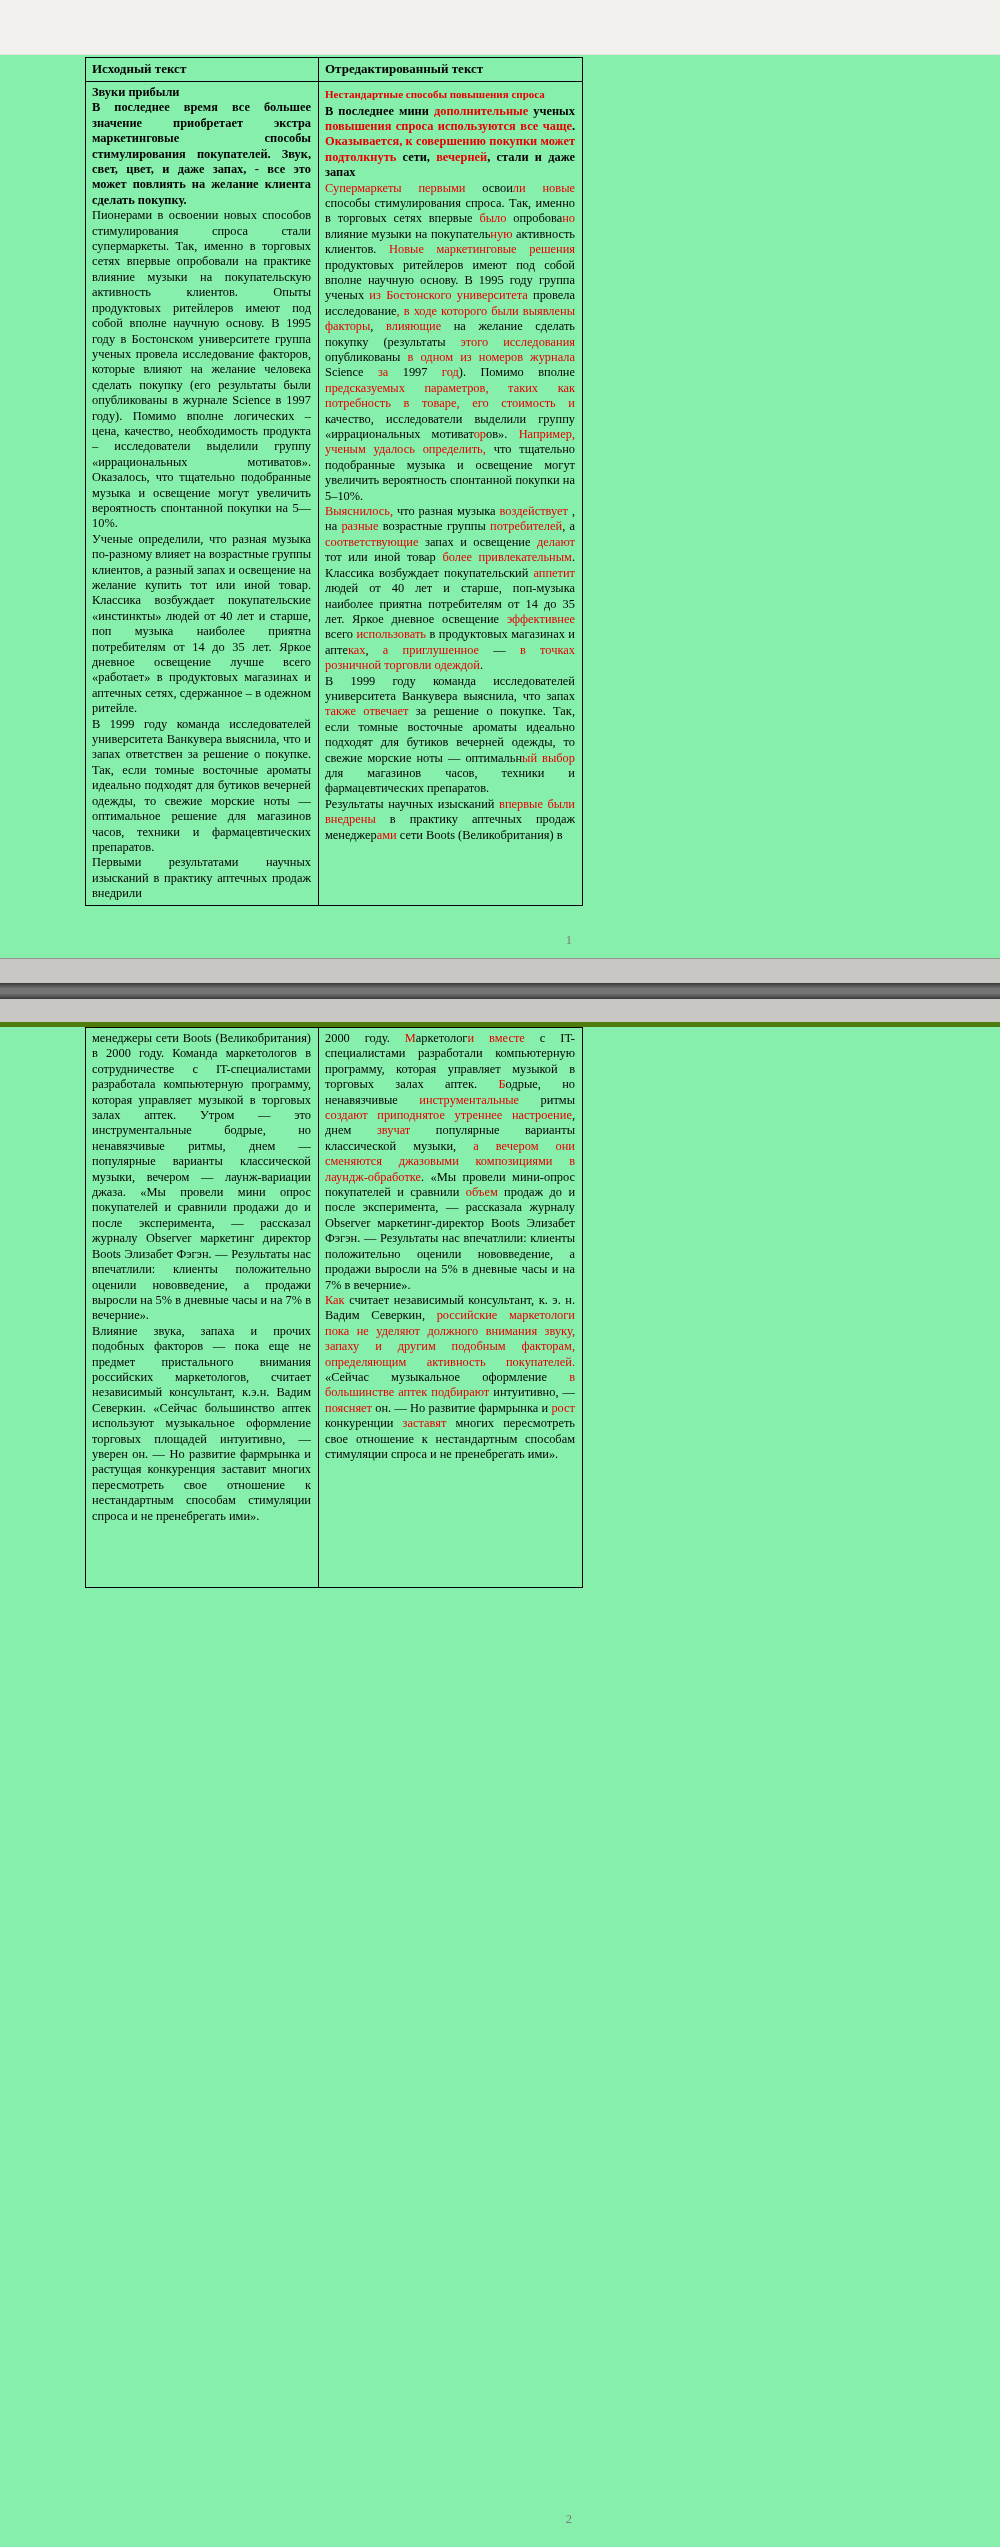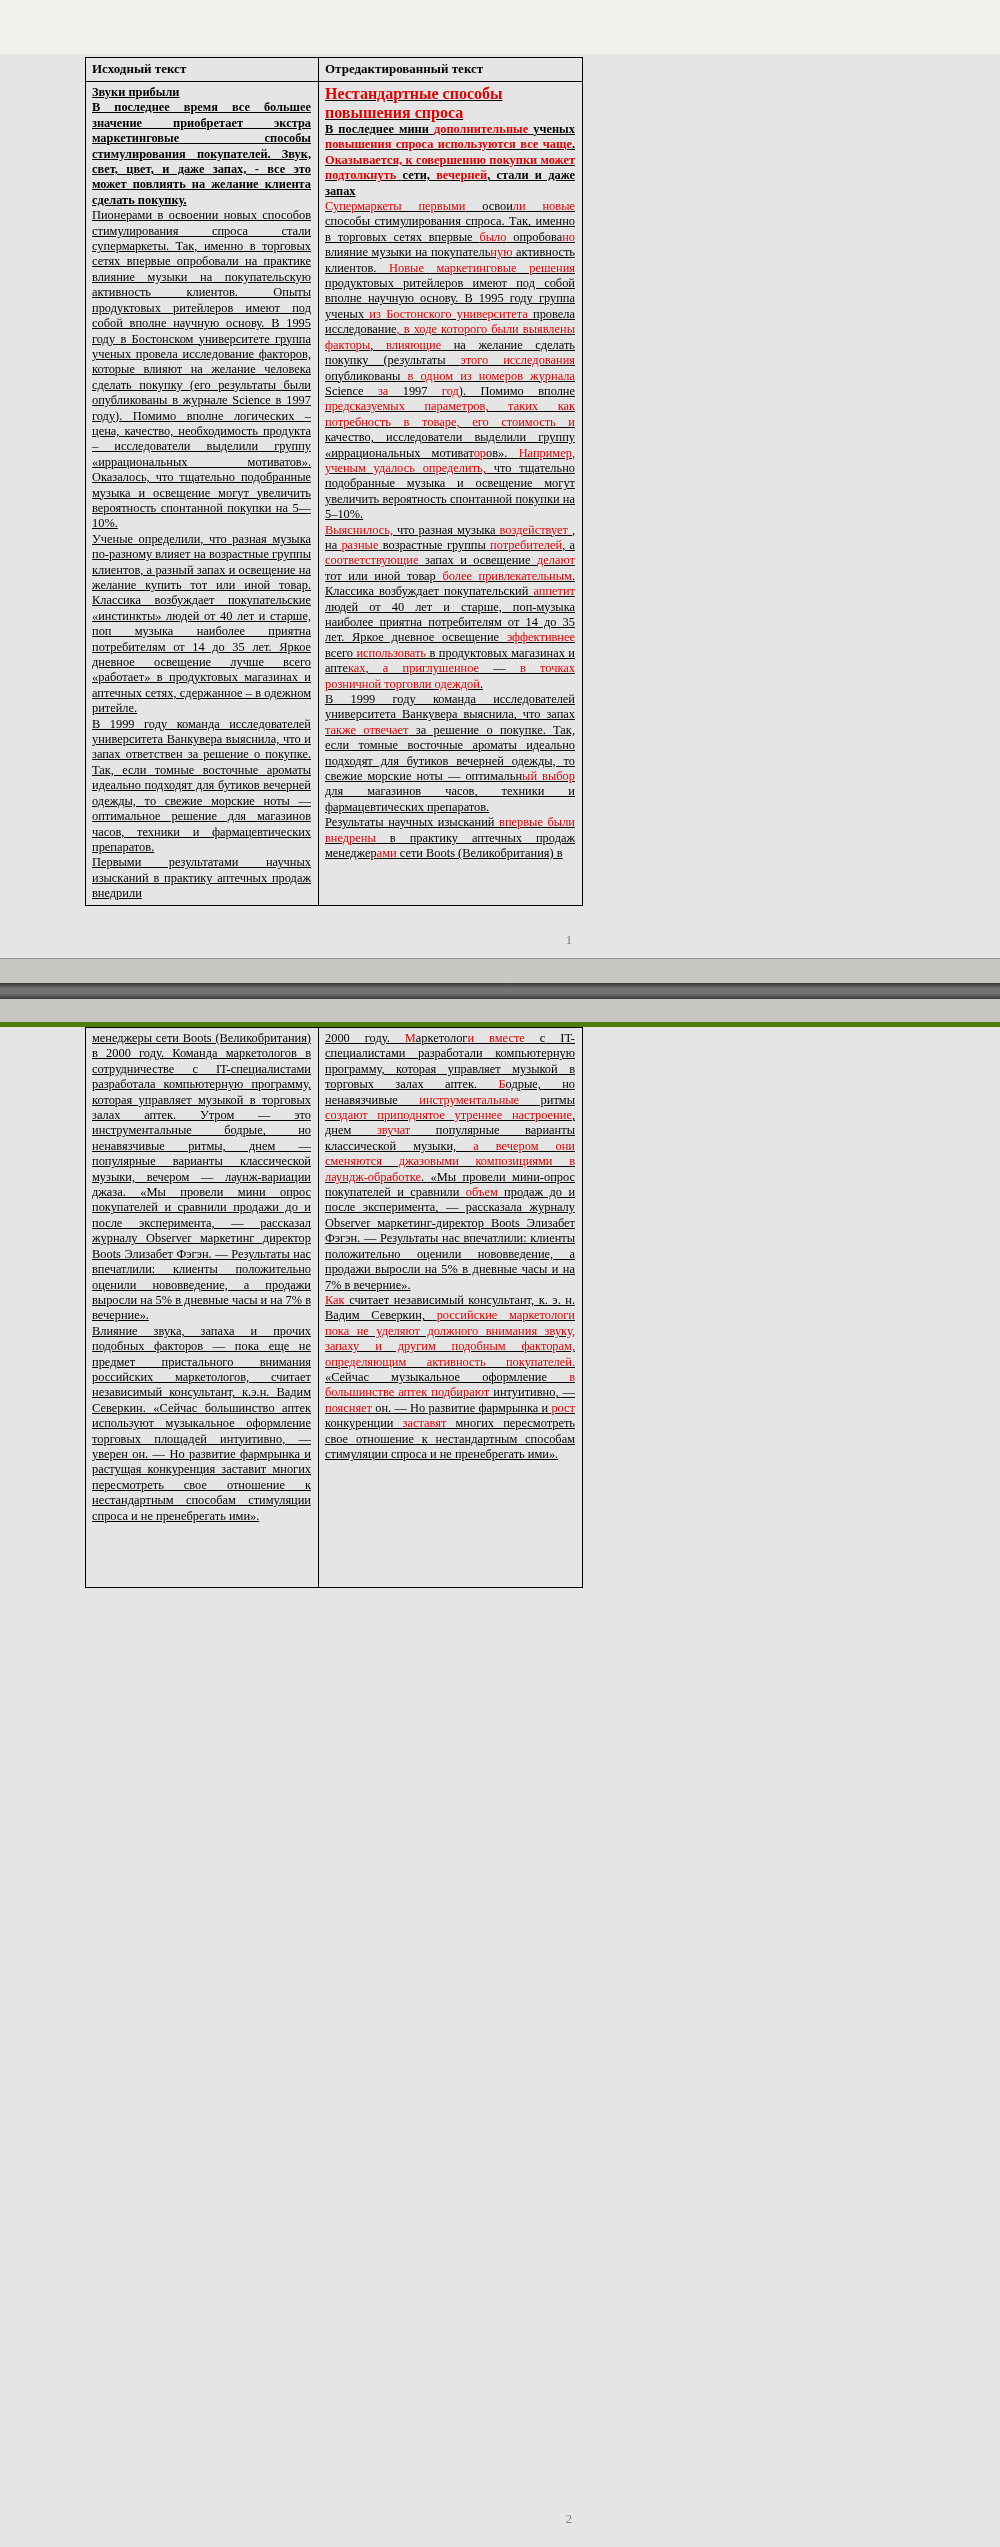--- a/index.html
+++ b/index.html
@@ -6,21 +6,21 @@
   html, body { margin: 0; padding: 0; }
   body {
     width: 1000px;
     background: #bdbbb7;
     font-family: "Liberation Serif", "DejaVu Serif", serif;
   }
   .screen { position: relative; width: 1000px; height: 2547px; overflow: hidden; }
 
   .top-strip { height: 55px; background: #f2f1ed; border-bottom: 1px solid #e3e2de; }
 
-  .page { position: relative; background: #e5e5e5; }
+  .page { position: relative; background: #86efac; }
   .page1 { height: 903px; }
   .page2 { height: 1525px; border-top: 5px solid #4d7c0f; }
 
   .page-gap {
     height: 64px;
     background: #c9c7c3;
     border-top: 1px solid #96948f;
   }
   .gap-band {
     height: 16px;
@@ -30,33 +30,33 @@
 
   .content { position: absolute; left: 85px; top: 2px; width: 497px; }
   .content-p2 { top: 0; }
 
   table.doc-table { border-collapse: collapse; table-layout: fixed; width: 497px; }
   .doc-table th, .doc-table td { border: 1px solid #000; }
   .doc-table th {
     font-size: 13px; font-weight: bold; text-align: left;
     padding: 3px 6px 4px 6px; color: #000;
   }
-  .doc-table td { vertical-align: top; padding: 3px 7px 0 6px; text-decoration: underline; }
+  .doc-table td { vertical-align: top; padding: 3px 7px 0 6px; }
 
   .clip { overflow: hidden; }
   .clip-p1 { height: 820px; }
   .clip-p2 { height: 556px; }
 
   .para {
     margin: 0; color: #000;
     font-size: 12.4px; line-height: 15.4px;
     text-align: justify;
   }
   .para.bold { font-weight: bold; }
-  .para.heading { font-weight: bold; font-size: 16px; line-height: 18.5px; text-align: left; }
+  .para.heading { font-weight: bold; font-size: 11px; line-height: 18.5px; text-align: left; }
   .red { color: var(--edit-red, #e60000); }
 
   .page-footer {
     position: absolute; left: 85px; width: 497px;
     text-align: right; padding-right: 10px;
     font-size: 12.5px; color: #7a7a7a;
   }
   .footer-1 { bottom: 10px; }
   .footer-2 { bottom: 20px; }
 </style>

